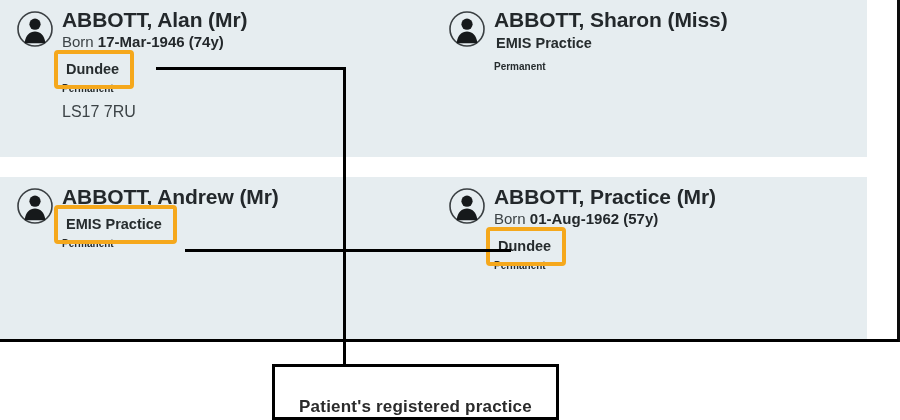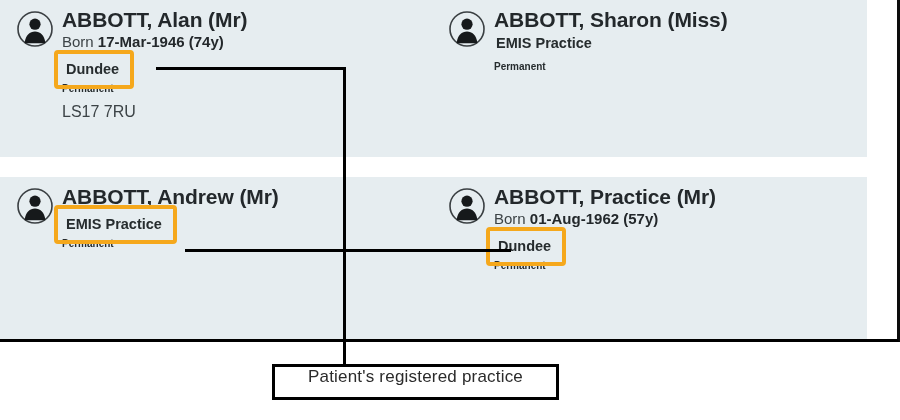--- a/index.html
+++ b/index.html
@@ -123,27 +123,28 @@
   }
   .leader.h { height: 3px; }
   .leader.v { width: 3px; }
 
   
   #caption-box {
     position: absolute;
     left: 272px;
     top: 364px;
     width: 287px;
-    height: 36px;
+    height: 56px;
     border: 3px solid #000000;
     background: #ffffff;
     box-sizing: border-box;
     display: flex;
-    align-items: flex-start;
+    align-items: flex-end;
     justify-content: center;
+    font-weight: bold;
   }
   #caption-box .caption-text {
     font-size: 17px;
     color: #2b2b2b;
     letter-spacing: 0.2px;
     white-space: nowrap;
   }
 </style>
 </head>
 <body>

